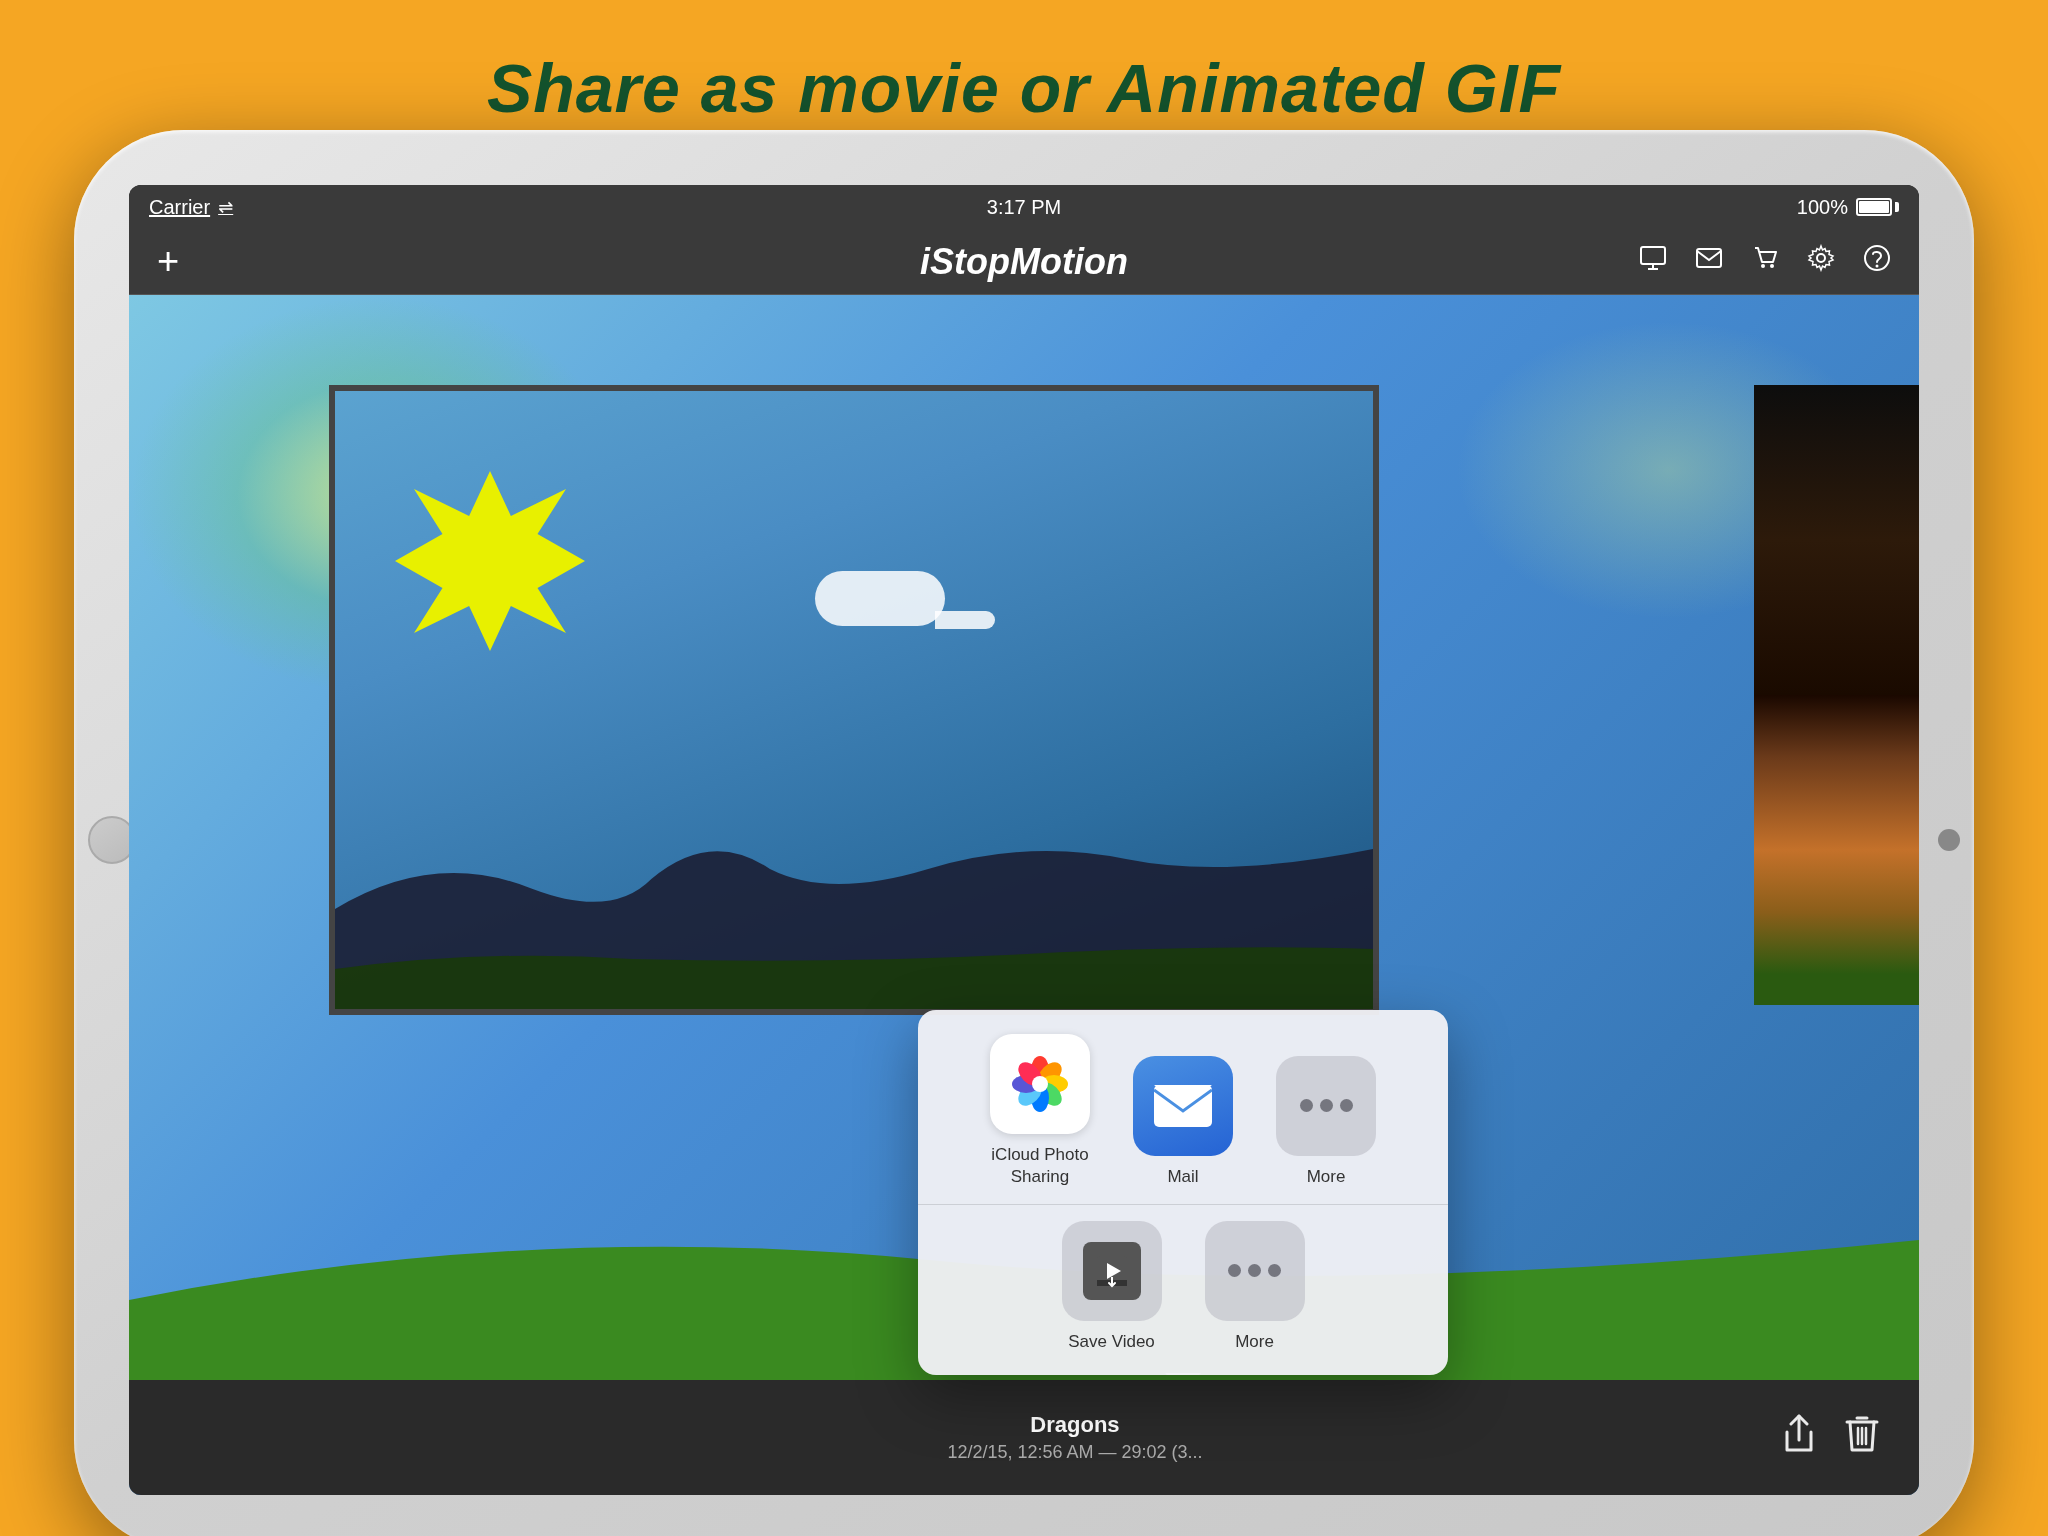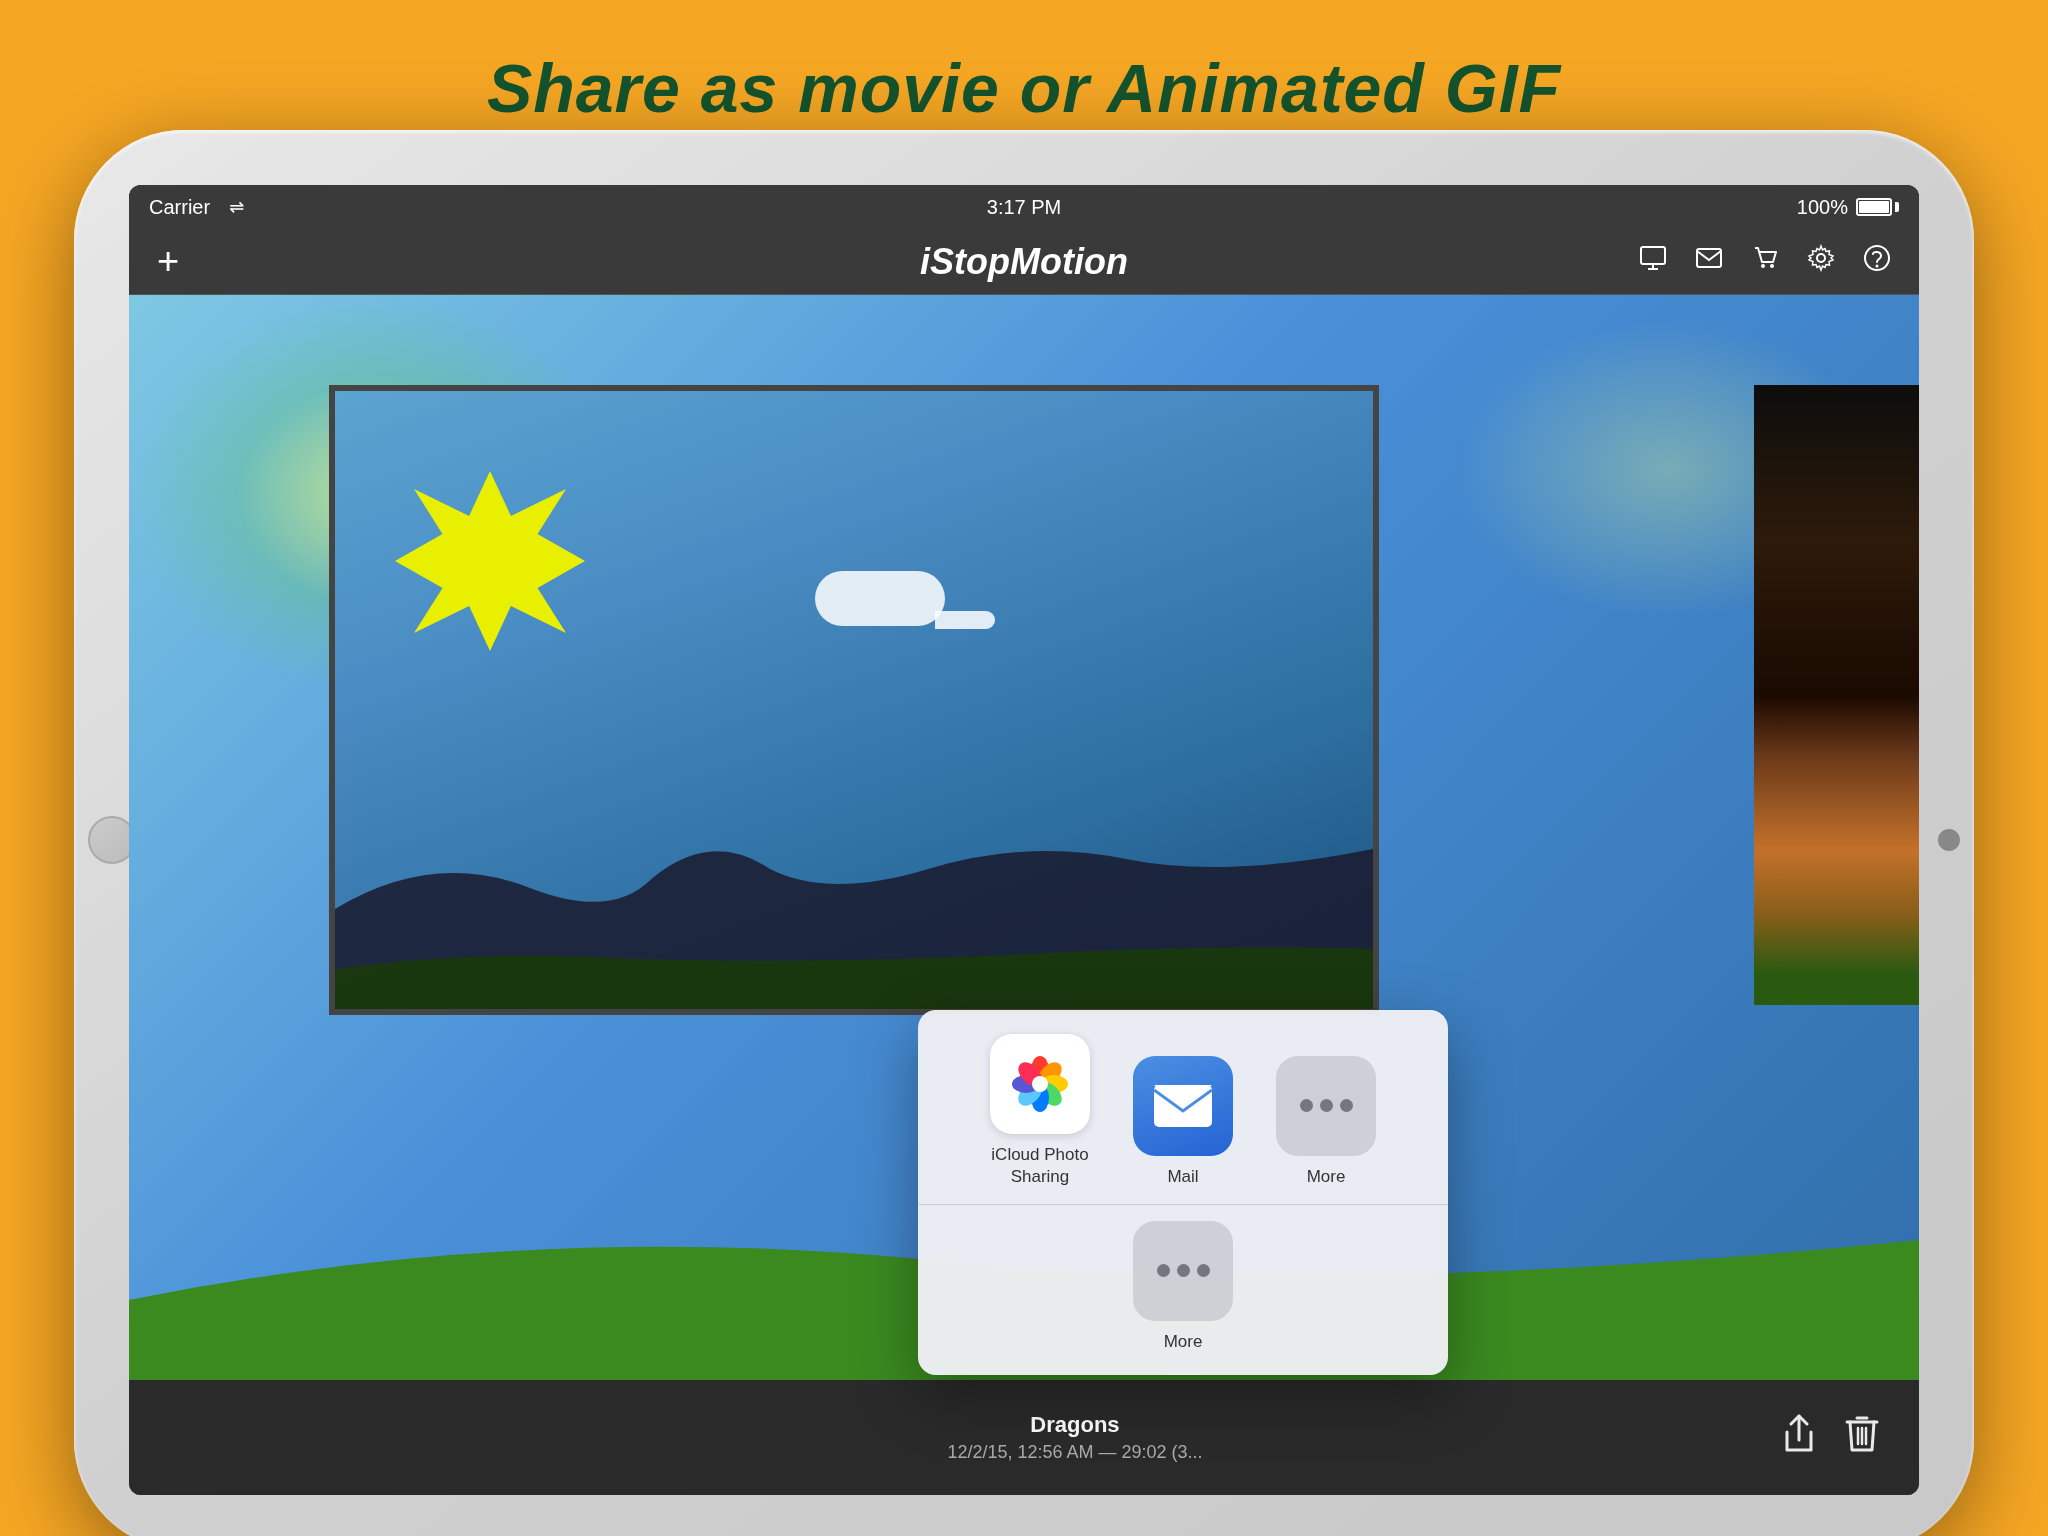--- a/index.html
+++ b/index.html
@@ -98,24 +98,25 @@
       background: #3a3a3a;
       display: flex;
       align-items: center;
       justify-content: space-between;
       padding: 0 20px;
       z-index: 10;
     }
     .status-left {
       display: flex;
       align-items: center;
-      gap: 19px;
+      gap: 8px;
       color: #fff;
       font-size: 20px;
       font-weight: 500;
+      text-decoration: underline;
     }
     .wifi-icon {
       font-size: 18px;
     }
     .status-center {
       color: #fff;
       font-size: 20px;
       font-weight: 500;
       position: absolute;
       left: 50%;
@@ -632,20 +633,34 @@
                   <div class="dot"></div>
                   <div class="dot"></div>
                 </div>
               </div>
               <span class="share-label">More</span>
             </div>
           </div>
 
           <div class="share-bottom">
 
+            <div class="share-item">
+              <div class="share-icon more-icon-bg" style="background: rgba(180,180,190,0.5);">
+                <div class="save-video-icon">
+                  <svg width="38" height="38" viewBox="0 0 38 38" fill="none" xmlns="http://www.w3.org/2000/svg">
+                    <rect x="4" y="4" width="30" height="26" rx="3" fill="#555"></rect>
+                    <polygon points="14,11 14,27 28,19" fill="white"></polygon>
+                    <rect x="4" y="28" width="30" height="6" rx="0" fill="#333"></rect>
+                    <path d="M16 31 L19 34 L22 31" stroke="white" stroke-width="2" fill="none" stroke-linecap="round"></path>
+                    <line x1="19" y1="25" x2="19" y2="34" stroke="white" stroke-width="2"></line>
+                  </svg>
+                </div>
+              </div>
+              <span class="share-label">Save Video</span>
+            </div>
 
             <div class="share-item">
               <div class="share-icon more-icon-bg">
                 <div class="three-dots">
                   <div class="dot"></div>
                   <div class="dot"></div>
                   <div class="dot"></div>
                 </div>
               </div>
               <span class="share-label">More</span>

